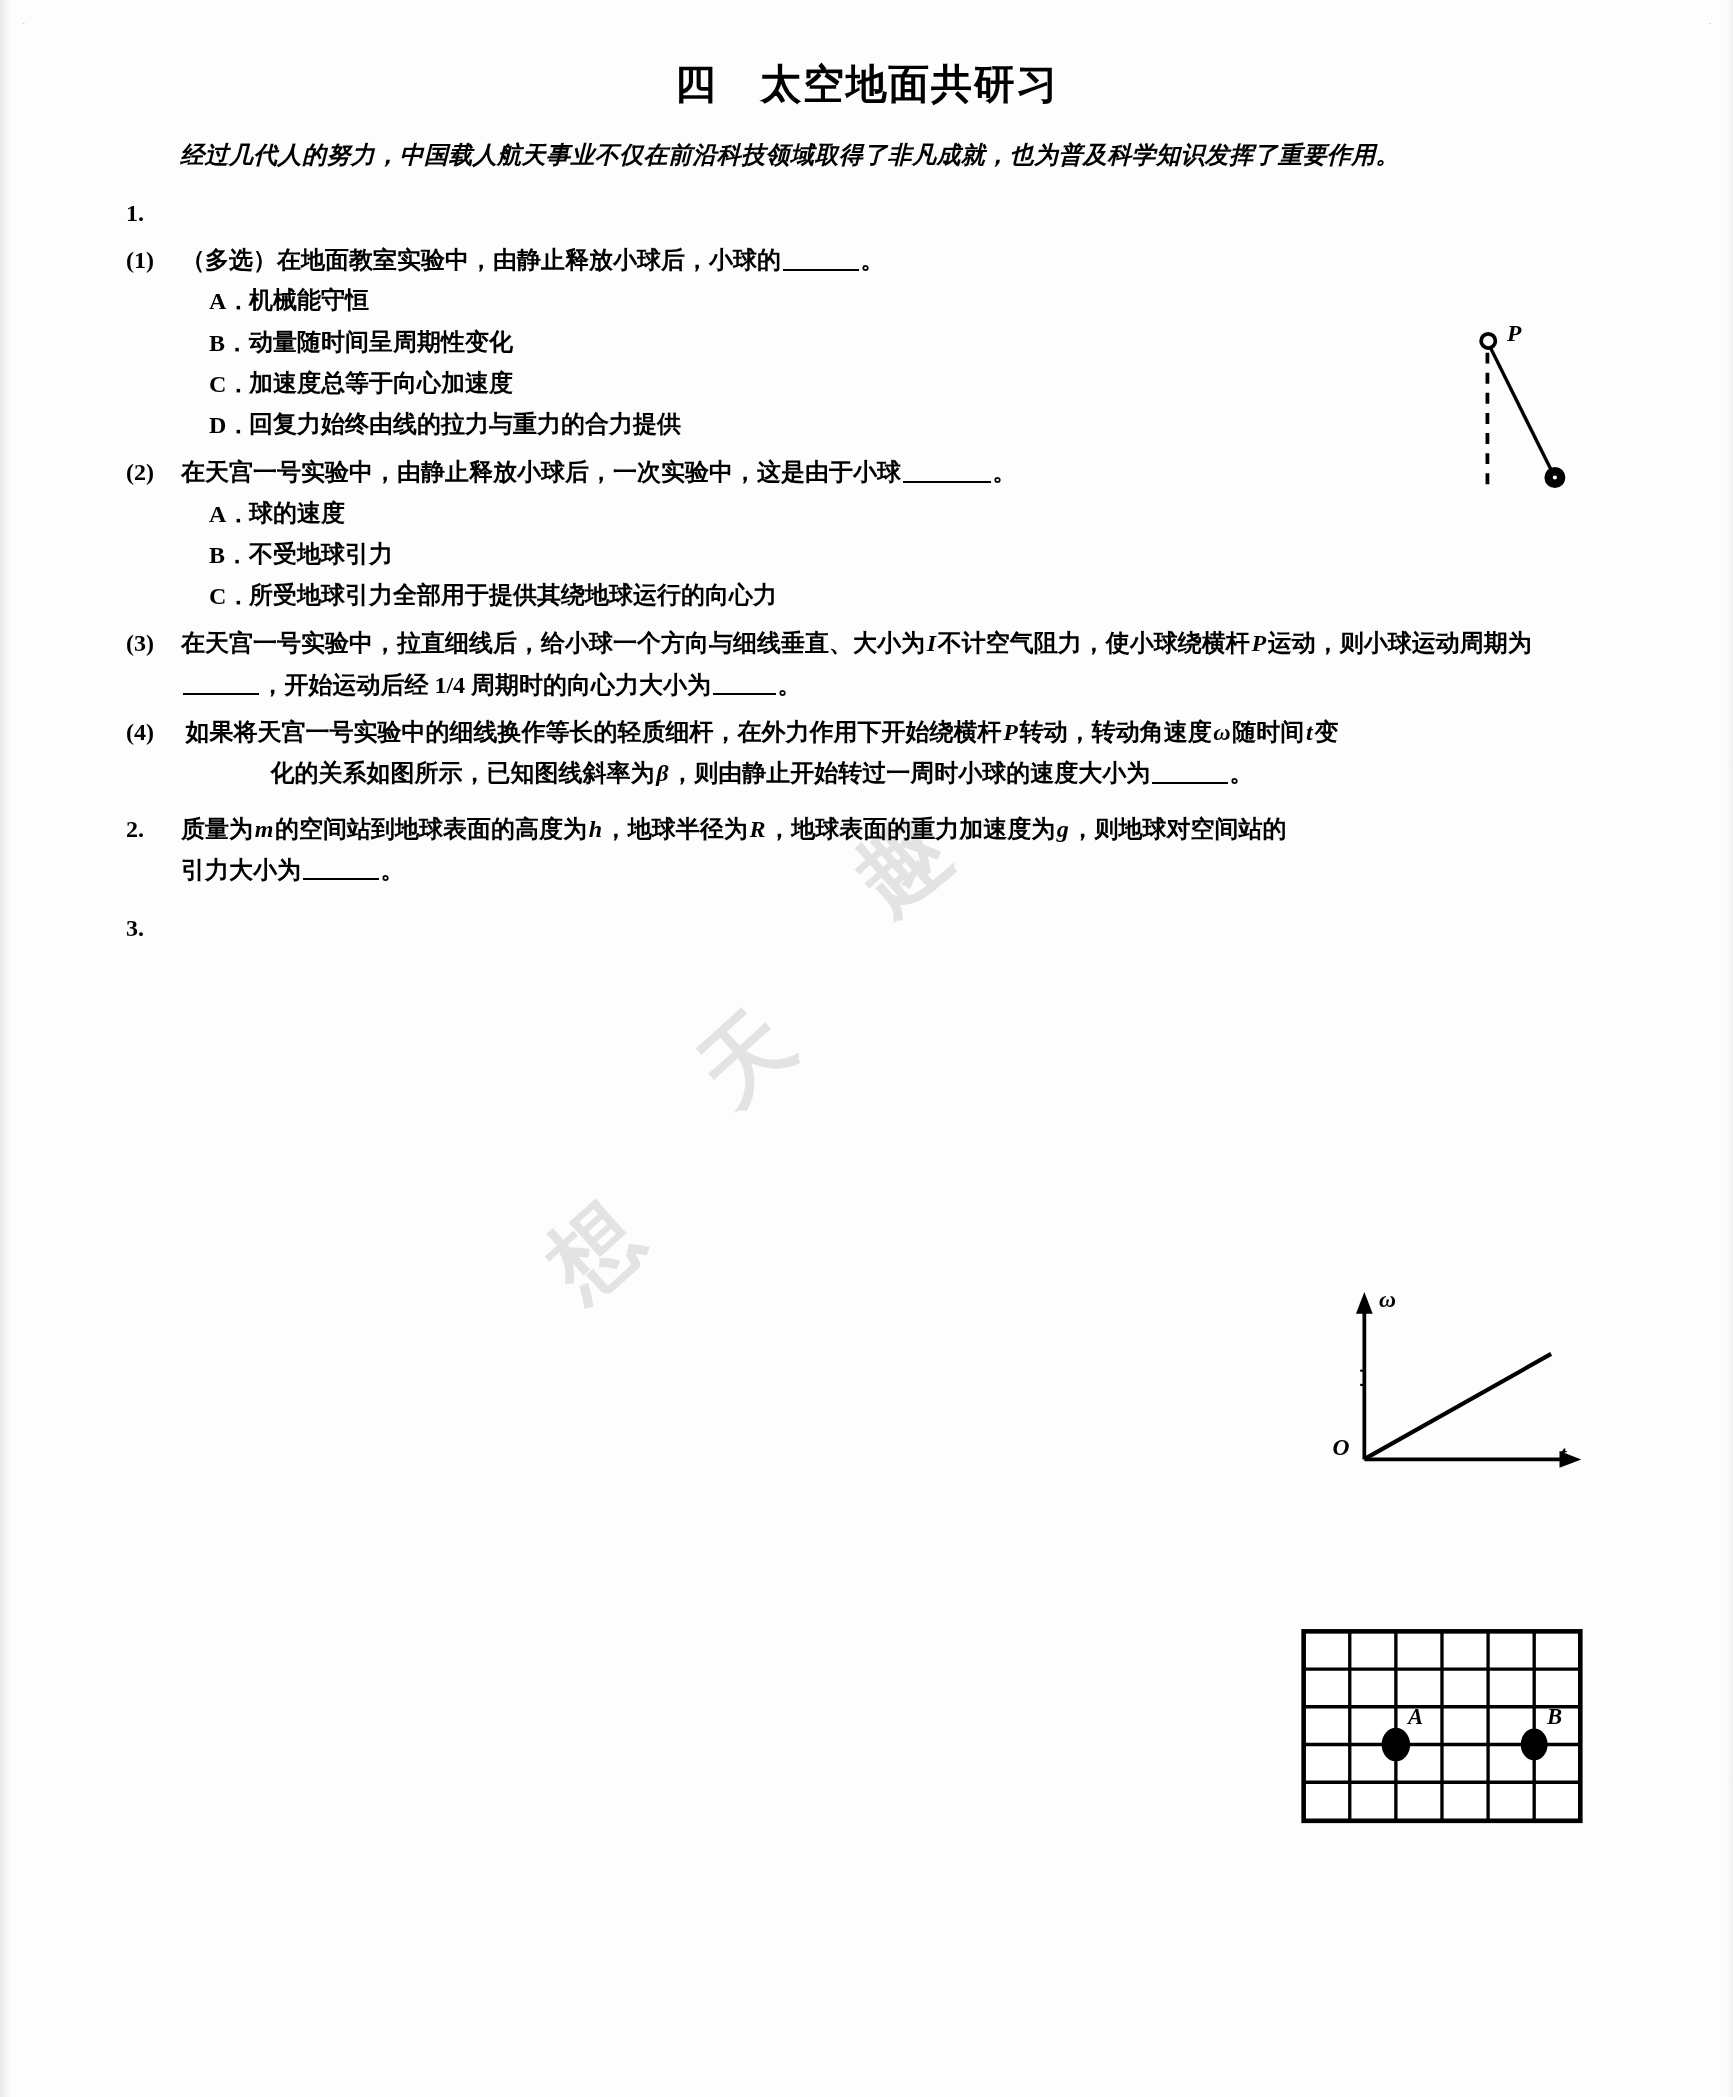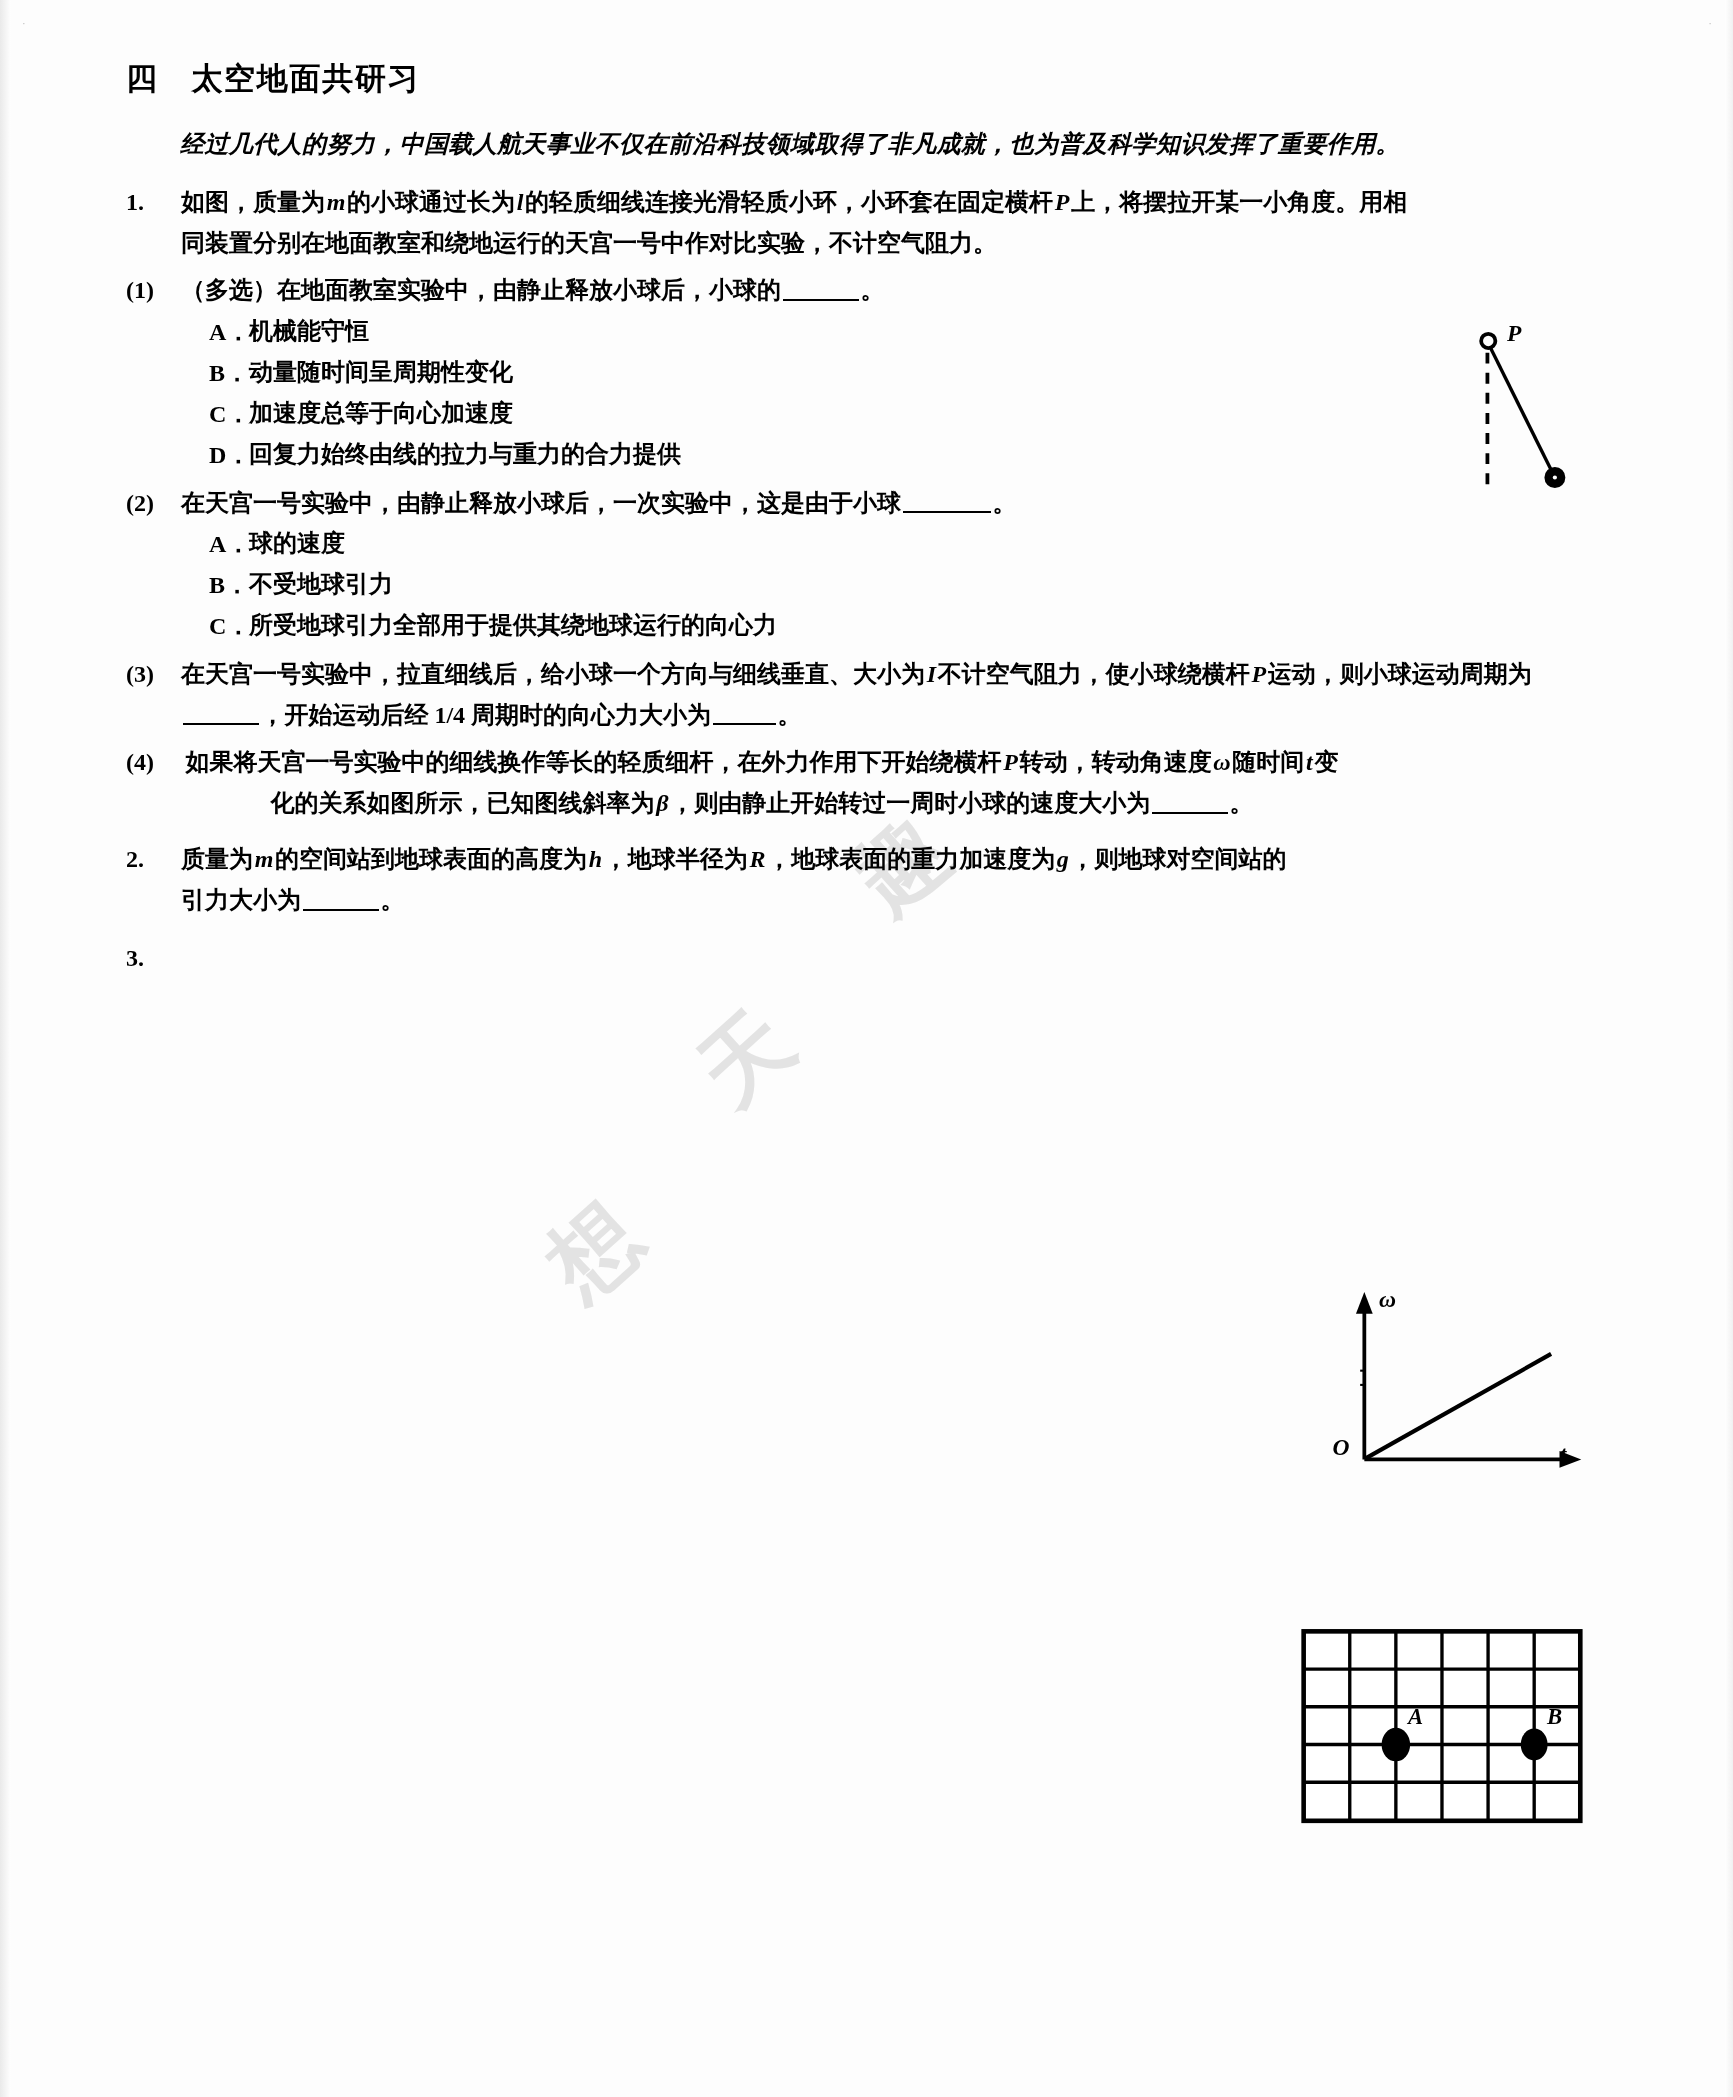--- a/index.html
+++ b/index.html
@@ -64,23 +64,24 @@
   .wm2 { left: 176px; top: 218px; }
   .wm3 { left: 331px; top: 25px;  }
 
   
   .sheet {
     position: relative;
     z-index: 2;
     padding: 0 126px 0 126px;
   }
   .title {
+    text-align: center;
     font-family: "Liberation Sans", sans-serif;
     font-weight: 700;
-    font-size: 31px;
+    font-size: 41px;
     letter-spacing: 1.7px;
     padding-top: 62px;
     line-height: 1.1;
   }
   .intro {
     margin-top: 28px;
     font-family: "Liberation Serif", serif;
     font-style: italic;
     font-weight: 700;
     font-size: 24px;
@@ -232,23 +233,20 @@
 
   <div class="sheet">
 
     <div class="title">四　太空地面共研习</div>
 
     <div class="intro">经过几代人的努力，中国载人航天事业不仅在前沿科技领域取得了非凡成就，也为普及科学知识发挥了重要作用。</div>
 
     <div class="qblock">
       <div class="qrow">
         <div class="qnum">1.</div>
-        <div class="qbody wrap-narrow-1">
-          <span>如图，质量为</span><i class="var">m</i><span>的小球通过长为</span><i class="var">l</i><span>的轻质细线连接光滑轻质小环，小环套在固定横杆</span><i class="var">P</i><span>上，将摆拉开某一小角度。用相同装置分别在地面教室和绕地运行的天宫一号中作对比实验，不计空气阻力。</span>
-        </div>
       </div>
 
       <div class="qrow" style="margin-top:5.9px;">
         <div class="qnum paren">(1)</div>
         <div class="qbody">
           <span>（多选）在地面教室实验中，由静止释放小球后，小球的</span><span class="blank"></span><span>。</span>
         </div>
       </div>
       <div class="opt">
         <span class="optlabel">A．</span>

